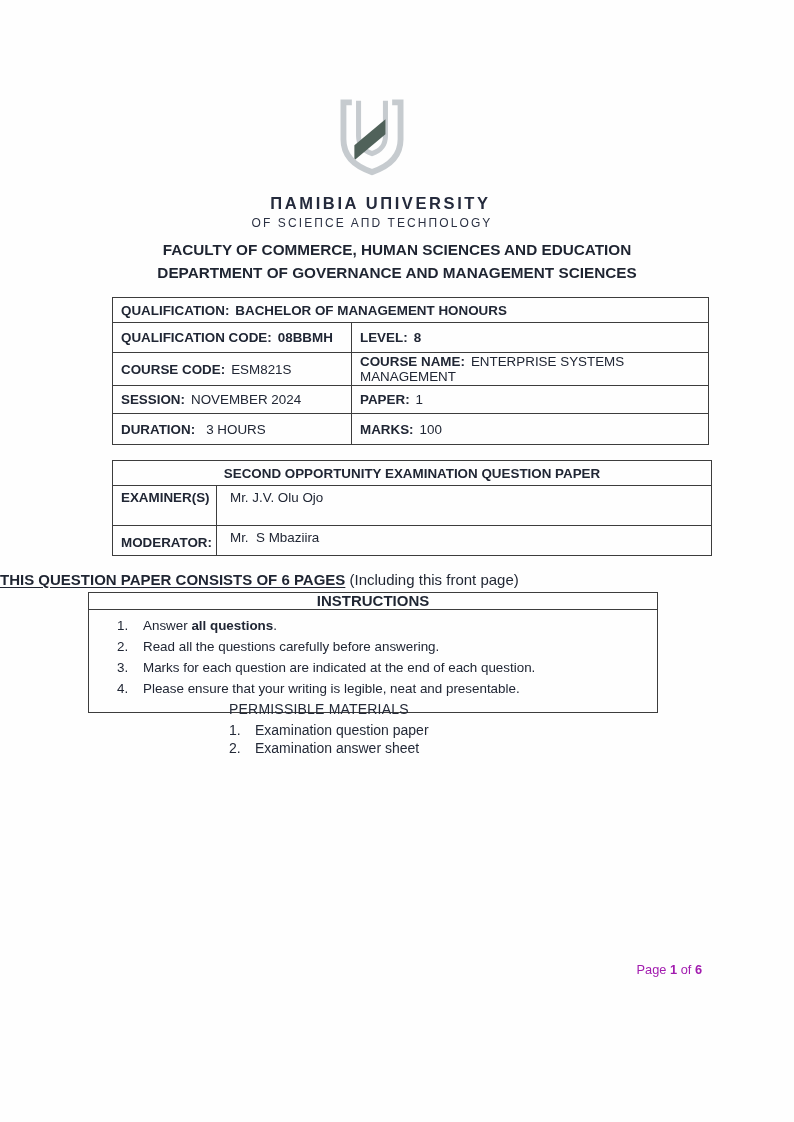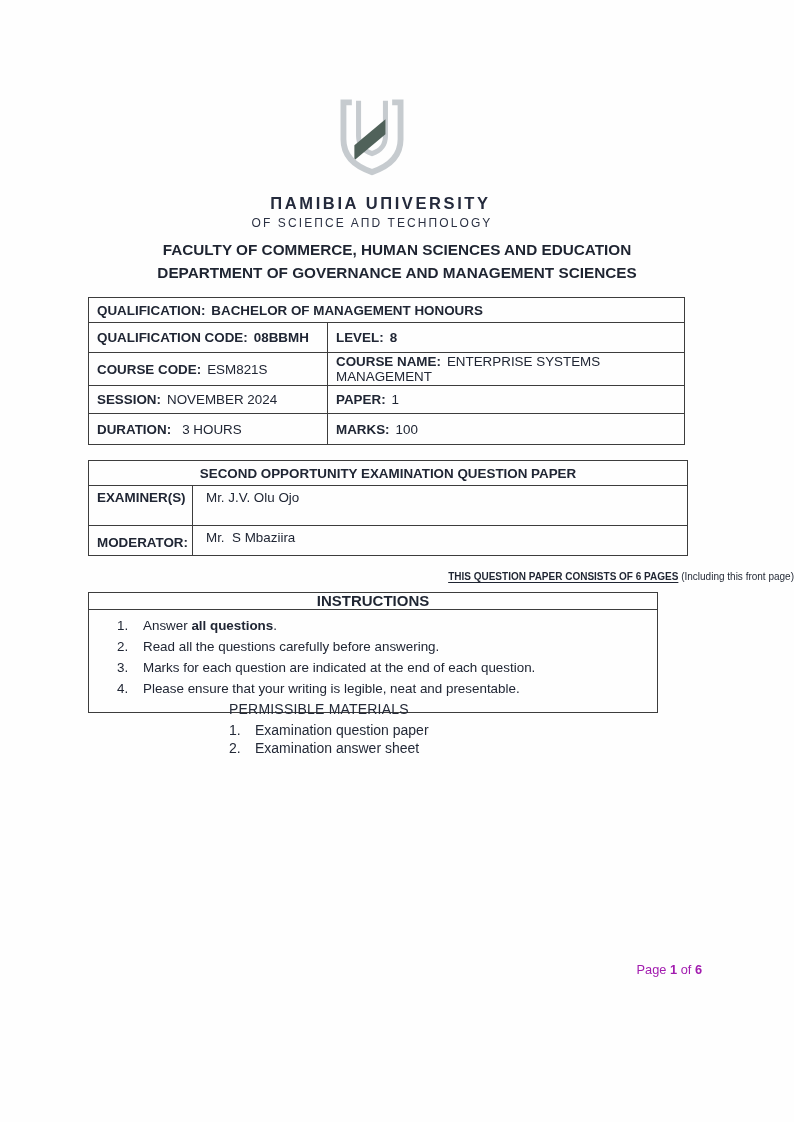--- a/index.html
+++ b/index.html
@@ -21,21 +21,21 @@
   .wordmark2{
     margin-top:3px;font-size:12px;font-weight:500;letter-spacing:2.1px;
     color:#2b3143;white-space:nowrap;
   }
 
   
   .fac-block{position:absolute;top:238px;left:0;width:794px;text-align:center;}
   .fac-line{font-size:15.3px;font-weight:700;line-height:23px;color:#1e2431;}
 
   
-  table{border-collapse:collapse;position:absolute;table-layout:fixed;}
+  table{border-collapse:collapse;position:absolute;table-layout:fixed;margin-left:24px;}
   td{border:1.4px solid #3d3d3d;font-size:13.4px;padding:0 8px;vertical-align:middle;color:#202634;}
   .lbl{font-weight:700;margin-right:6px;}
   .lbl-w{font-weight:700;margin-right:11px;}
   .vb{font-weight:700;}
 
   .t1{top:297px;left:88px;width:597px;}
   .t1 col.c1{width:239px;}
   .t1 tr.r1{height:25px;} .t1 tr.r2{height:30px;} .t1 tr.r3{height:33px;}
   .t1 tr.r4{height:28px;} .t1 tr.r5{height:31px;}
 
@@ -44,21 +44,21 @@
   .t2 tr.hdr{height:25px;padding-left:32px;}
   .t2 tr.hdr td{text-align:center;font-weight:700;}
   .t2 tr.rex{height:40px;}
   .t2 tr.rmo{height:30px;}
   .t2 td.val2{vertical-align:top;padding-top:4px;padding-left:13px;}
   .t2 td.lblcell{font-weight:700;}
   .t2 tr.rex td.lblcell{vertical-align:top;padding-top:4px;}
   .t2 tr.rmo td.lblcell{vertical-align:middle;padding-top:4px;}
 
   
-  .pages-note{position:absolute;top:571px;left:0;width:794px;text-align:right;font-size:10px;color:#1f2532;}
+  .pages-note{position:absolute;top:571px;left:0;width:794px;text-align:left;font-size:15px;color:#1f2532;}
   .pn-bold{font-weight:700;text-decoration:underline;text-underline-offset:2px;}
 
   
   .ins-box{position:absolute;top:592px;left:88px;width:568px;border:1.4px solid #3d3d3d;}
   .ins-header{border-bottom:1.4px solid #3d3d3d;text-align:center;font-weight:700;font-size:15px;
               line-height:16px;color:#1f2532;}
   .ins-body{padding:5px 10px 13px 28px;}
   .ins-item{display:flex;font-size:13.4px;line-height:21px;color:#202634;}
   .ins-num{width:26px;flex:0 0 26px;}
   .ins-text b{font-weight:700;}

